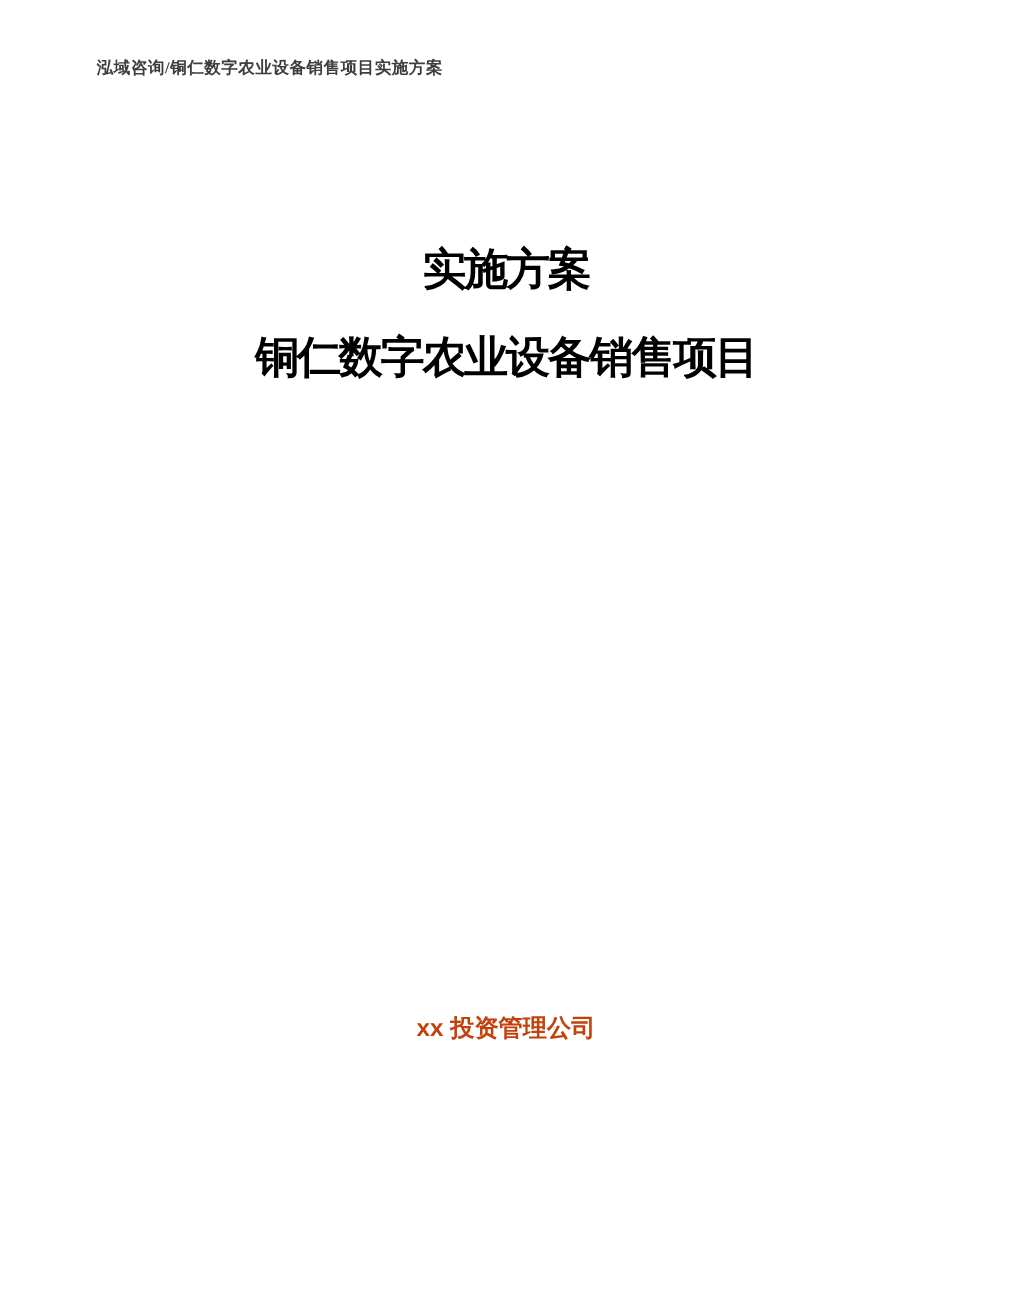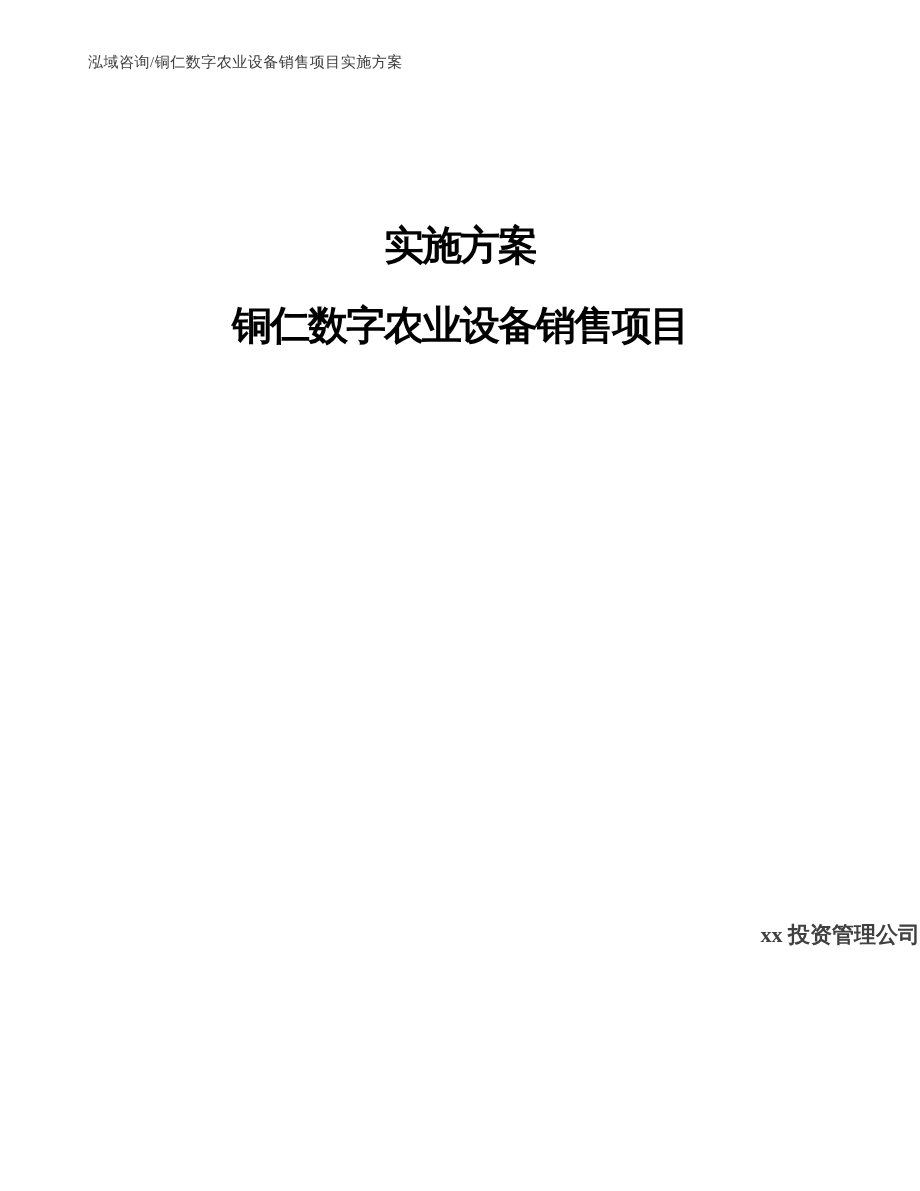--- a/index.html
+++ b/index.html
@@ -19,20 +19,21 @@
     position: absolute;
     top: 52px;
     left: 88px;
     width: 760px;
     font-family: "Liberation Serif", "DejaVu Serif", serif;
     font-size: 15px;
     line-height: 20px;
     color: #3d3d3d;
     letter-spacing: 0.5px;
     white-space: nowrap;
+    font-weight: bold;
   }
   .title-block {
     position: absolute;
     top: 205px;
     left: 0;
     width: 100%;
     text-align: center;
     color: #000000;
     font-family: "Liberation Sans", "DejaVu Sans", sans-serif;
     font-weight: bold;
@@ -41,26 +42,26 @@
     font-size: 40px;
     line-height: 80px;
     letter-spacing: -2px;
     white-space: nowrap;
   }
   .company-line {
     position: absolute;
     top: 917px;
     left: 0;
     width: 100%;
-    text-align: right;
-    font-family: Liberation Serif, serif;
+    text-align: center;
+    font-family: Liberation Sans, sans-serif;
     font-size: 22px;
     line-height: 36px;
     font-weight: bold;
-    color: #404040;
+    color: #c2410c;
     white-space: nowrap;
   }
 </style>
 </head>
 <body>
 
 <div class="page">
 
   <div class="doc-header">
     <span>泓域咨询/铜仁数字农业设备销售项目实施方案</span>

